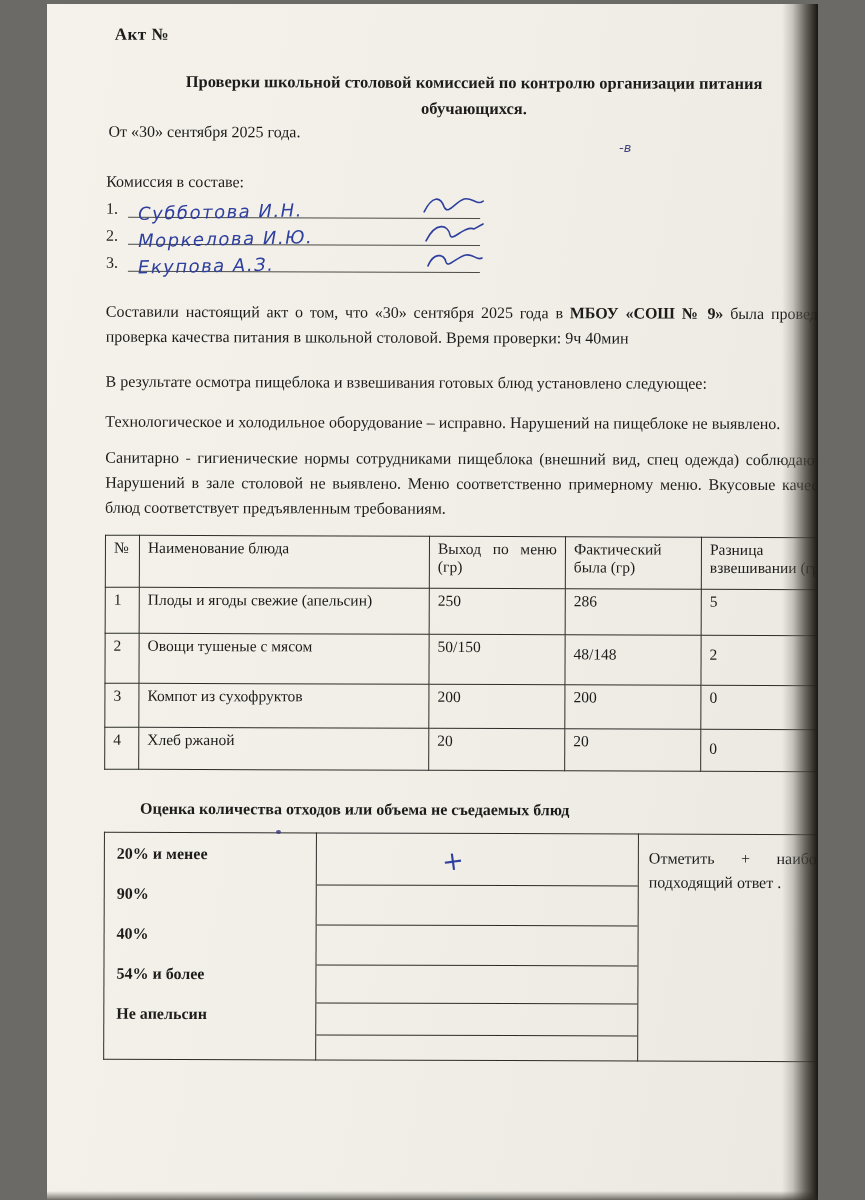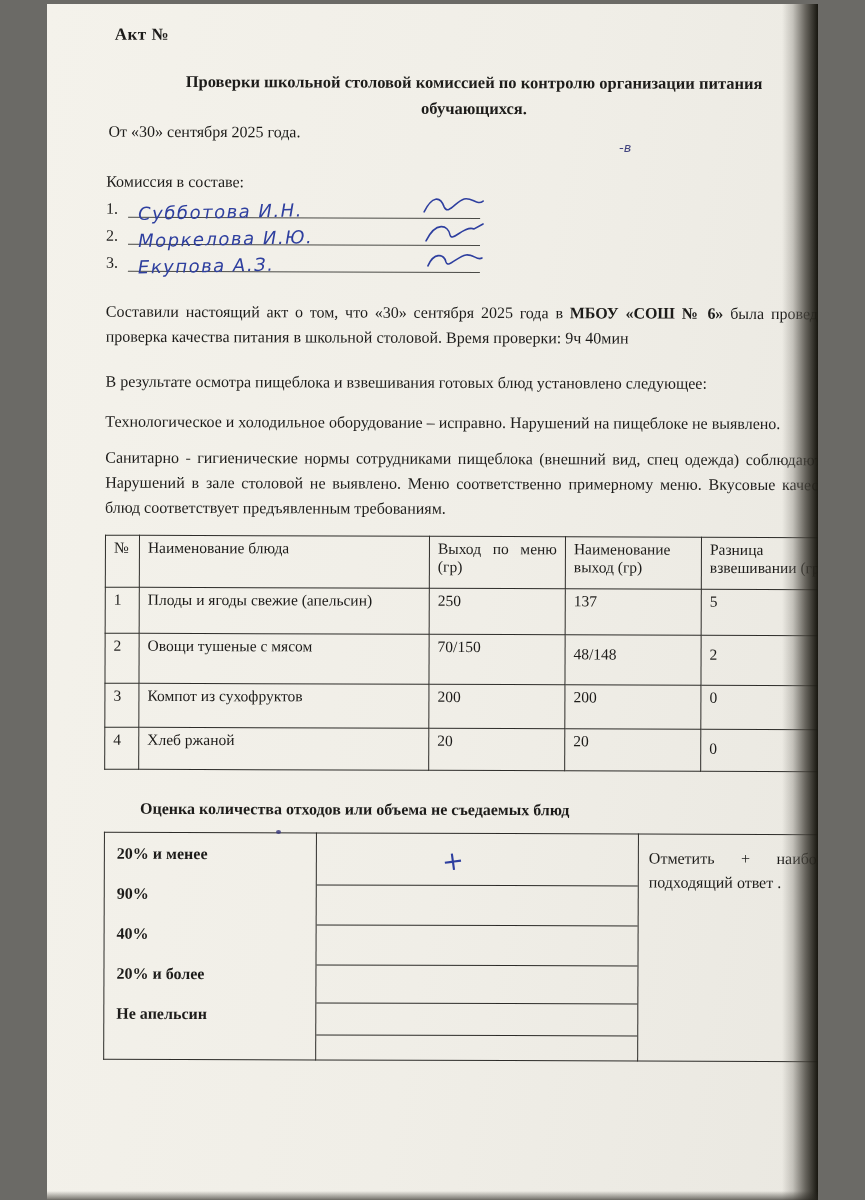--- a/index.html
+++ b/index.html
@@ -106,54 +106,54 @@
       <span class="m-num">3.</span>
       <span class="m-line">
         <span class="hand">Екупова А.З.</span>
         <svg class="flourish" width="64" height="28" viewBox="0 0 64 28">
           <path d="M6 20 C 12 6, 22 8, 24 16 C 26 23, 36 10, 44 9 C 52 8, 55 15, 60 12" fill="none" stroke="#2e3f9f" stroke-width="1.6" stroke-linecap="round"></path>
         </svg>
       </span>
     </div>
 
     <div class="p p1">
-      <span>Составили настоящий акт о том, что «30» сентября 2025 года в </span><span class="b">МБОУ «СОШ № 6»</span><span> была проведена проверка качества питания в школьной столовой. Время проверки: 9ч 40мин</span>
+      <span>Составили настоящий акт о том, что «30» сентября 2025 года в </span><span class="b">МБОУ «СОШ № 9»</span><span> была проведена проверка качества питания в школьной столовой. Время проверки: 9ч 40мин</span>
     </div>
 
     <div class="p p2 single">В результате осмотра пищеблока и взвешивания готовых блюд установлено следующее:</div>
     <div class="p p3 single">Технологическое и холодильное оборудование – исправно. Нарушений на пищеблоке не выявлено.</div>
     <div class="p p4">Санитарно - гигиенические нормы сотрудниками пищеблока (внешний вид, спец одежда) соблюдаются. Нарушений в зале столовой не выявлено. Меню соответственно примерному меню. Вкусовые качества блюд соответствует предъявленным требованиям.</div>
 
     <table class="dishes">
       <colgroup>
         <col style="width:34px">
           <col style="width:290px">
           <col style="width:136px">
           <col style="width:136px">
           <col style="width:149px">
       </colgroup>
       <tbody>
           <tr style="height:52px">
         <th>№</th>
         <th>Наименование блюда</th>
         <th>Выход по меню (гр)</th>
-        <th>Наименование выход (гр)</th>
+        <th>Фактический была (гр)</th>
         <th>Разница при взвешивании (гр)</th>
       </tr>
       <tr style="height:46px">
         <td>1</td>
         <td>Плоды и ягоды свежие (апельсин)</td>
         <td>250</td>
-        <td>137</td>
+        <td>286</td>
         <td>5</td>
       </tr>
       <tr style="height:50px">
         <td>2</td>
         <td class="b">Овощи тушеные с мясом</td>
-        <td>70/150</td>
+        <td>50/150</td>
         <td class="low">48/148</td>
         <td class="low">2</td>
       </tr>
       <tr style="height:44px">
         <td>3</td>
         <td>Компот из сухофруктов</td>
         <td>200</td>
         <td>200</td>
         <td>0</td>
       </tr>
@@ -174,21 +174,21 @@
         <col style="width:212px">
           <col style="width:322px">
           <col style="width:211px">
       </colgroup>
       <tbody>
           <tr>
         <td class="w-left">
           <div class="opt">20% и менее</div>
           <div class="opt">90%</div>
           <div class="opt">40%</div>
-          <div class="opt">20% и более</div>
+          <div class="opt">54% и более</div>
           <div class="opt">Не апельсин</div>
         </td>
         <td class="w-mid">
           <div class="cellrow r1">
             <span class="plus">+</span>
           </div>
           <div class="cellrow r2"></div>
           <div class="cellrow r3"></div>
           <div class="cellrow r4"></div>
           <div class="cellrow r5"></div>

